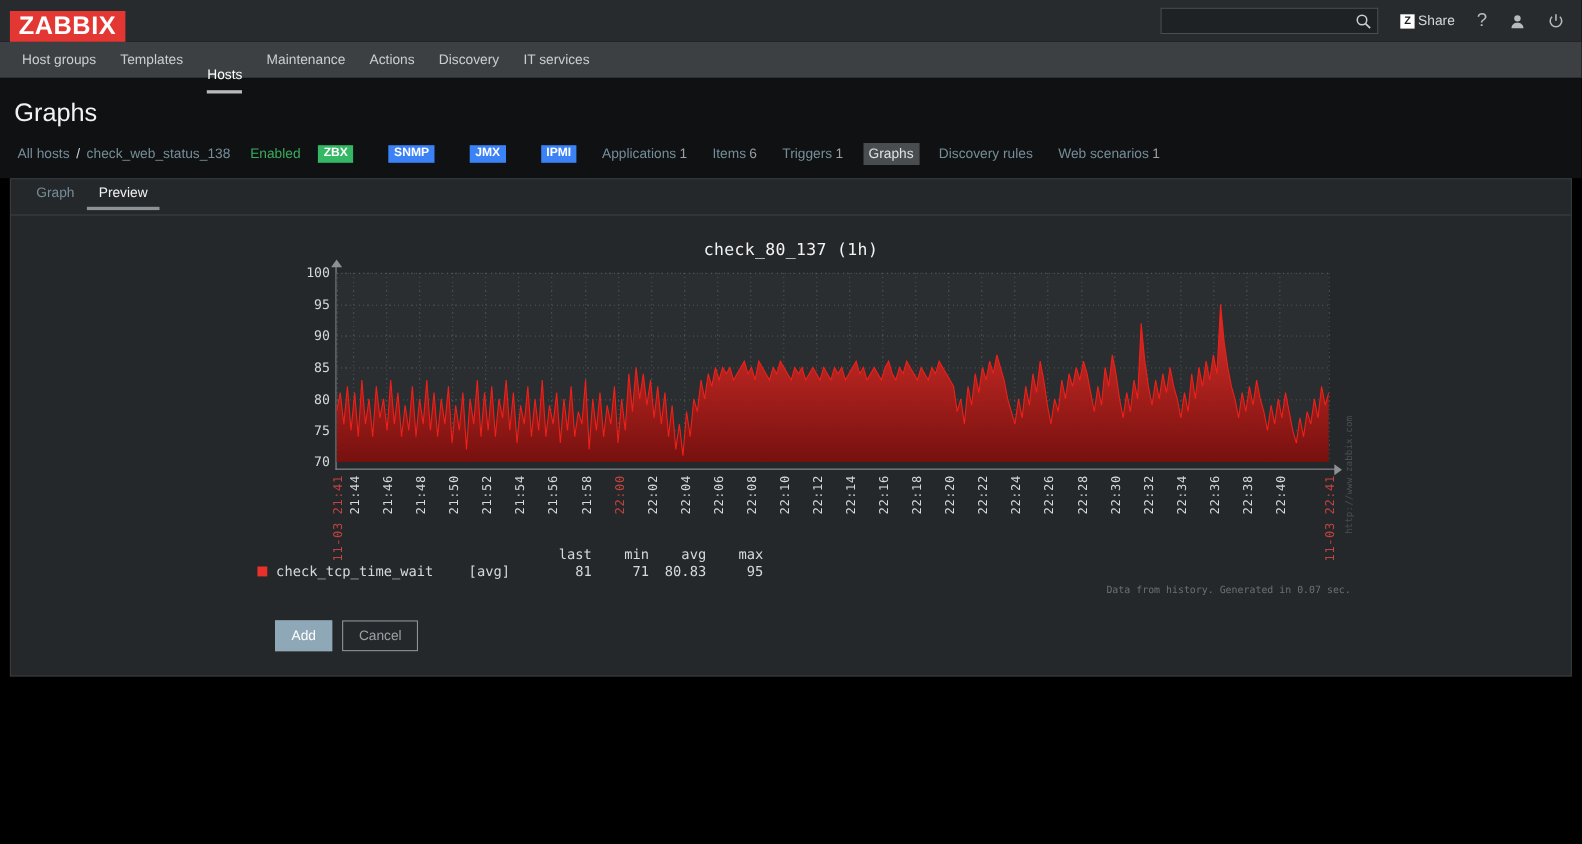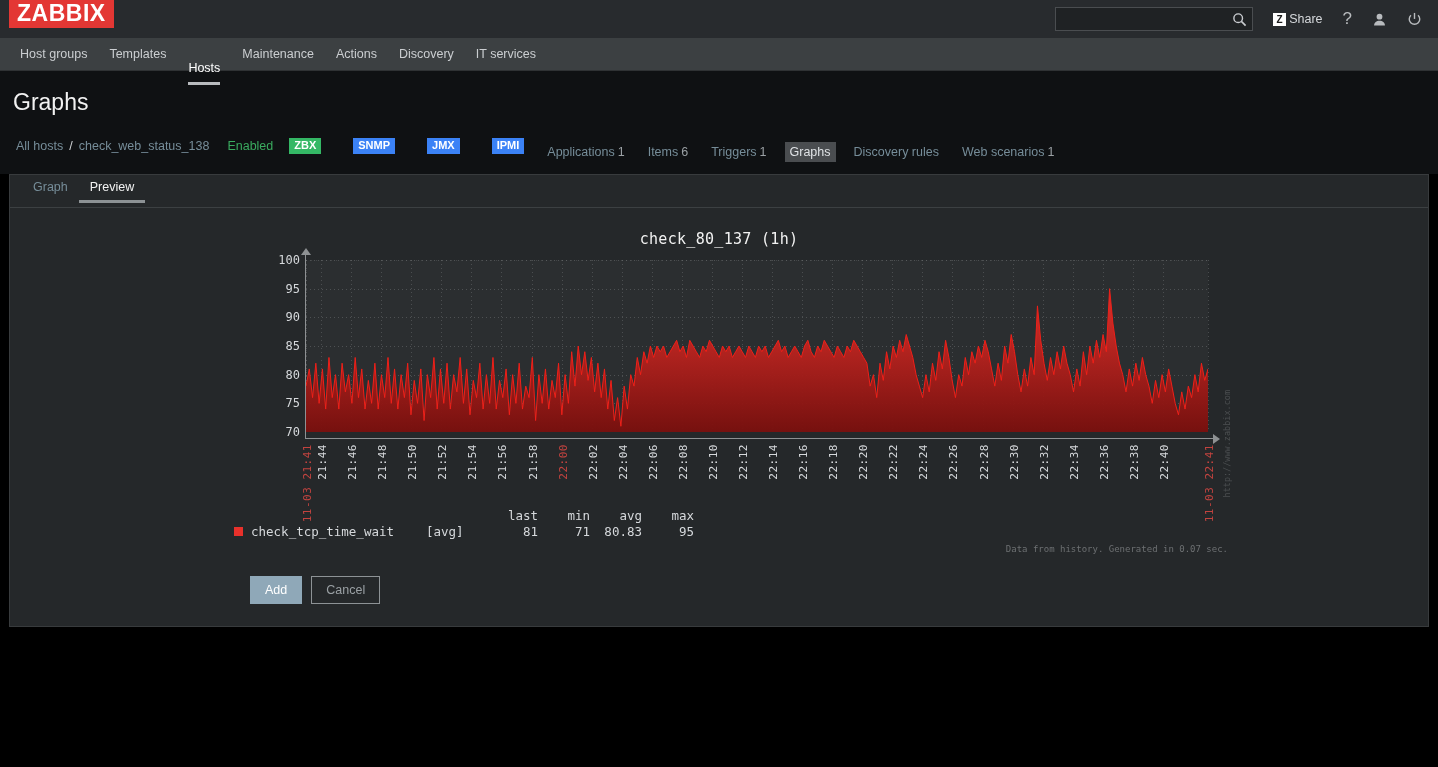--- a/index.html
+++ b/index.html
@@ -9,21 +9,21 @@
     background: #000000;
     font-family: "Liberation Sans", sans-serif;
     overflow: hidden;
   }
 
   
   .topnav {
     height: 38px;
     background: #282b2e;
     display: flex;
-    align-items: flex-start;
+    align-items: flex-end;
     position: relative;
   }
   .logo {
     margin-left: 9px;
     background: #e33734;
     color: #ffffff;
     font-weight: bold;
     font-size: 23px;
     letter-spacing: 0.5px;
     padding: 2px 8px 3px 8px;
@@ -118,21 +118,20 @@
   .iftags { display: flex; margin-right: 18px; gap: 32px; }
   .iftag {
     font-size: 11px; font-weight: bold; color: #ffffff;
     background: #3b82f6; padding: 2px 5px 3px 5px; line-height: 1;
     font-family: "Liberation Sans", sans-serif;
   }
   .iftag.on { background: #34b865; }
   .hostbar .tabitem {
     margin-right: 13px; white-space: nowrap;
     padding: 3px 5px;
-    margin-top: 12px;
   }
   .hostbar .tabitem .cnt { color: #9aa0a4; margin-left: 3px; }
   .hostbar .tabitem.selected {
     background: #4a4d50; color: #dfe2e5;
   }
   .hostbar .tabitem.selected a { color: #dfe2e5; }
 
   
   .panel {
     margin: 0 9px;

